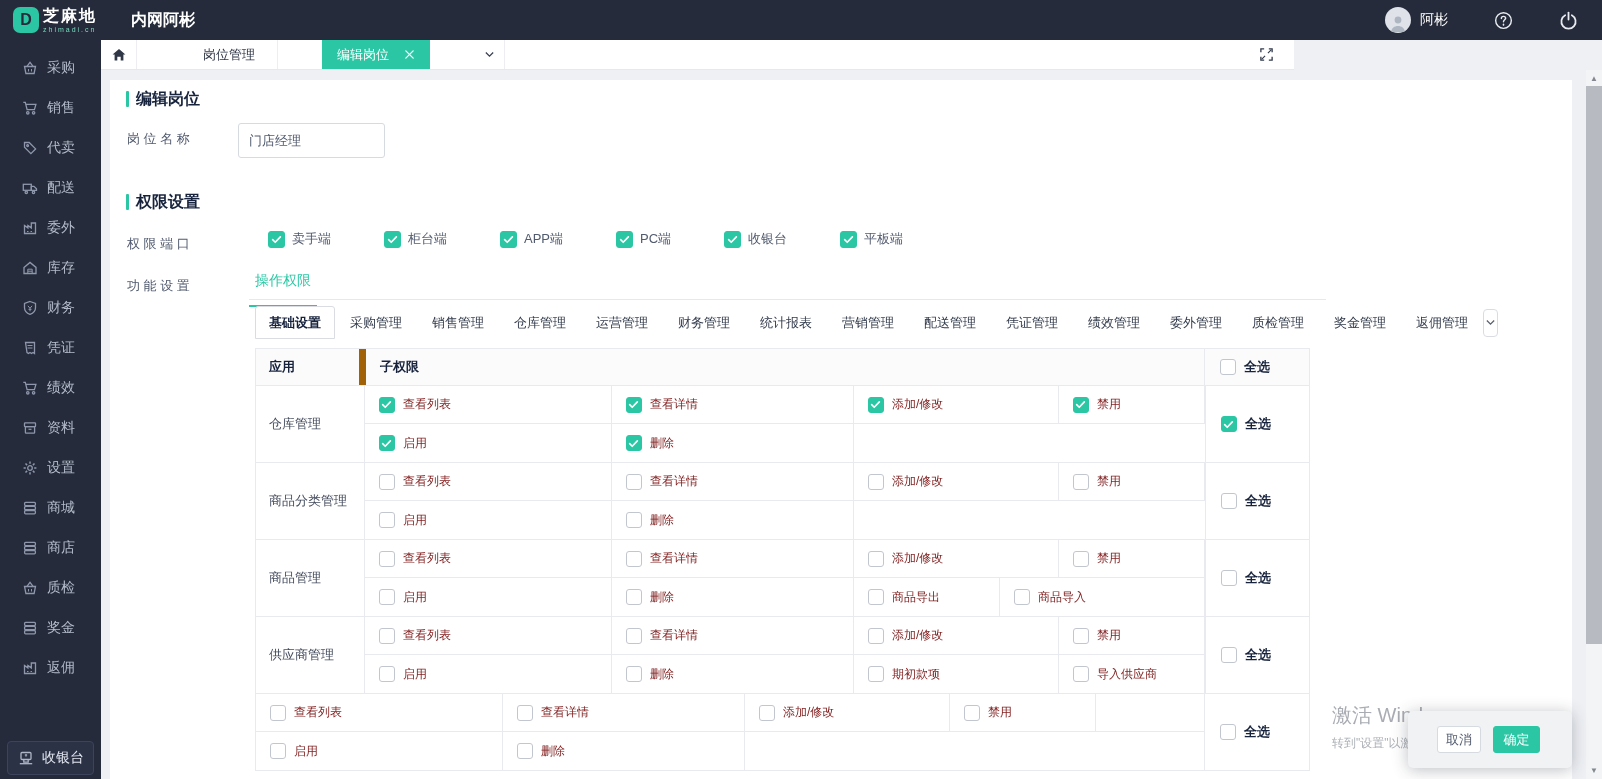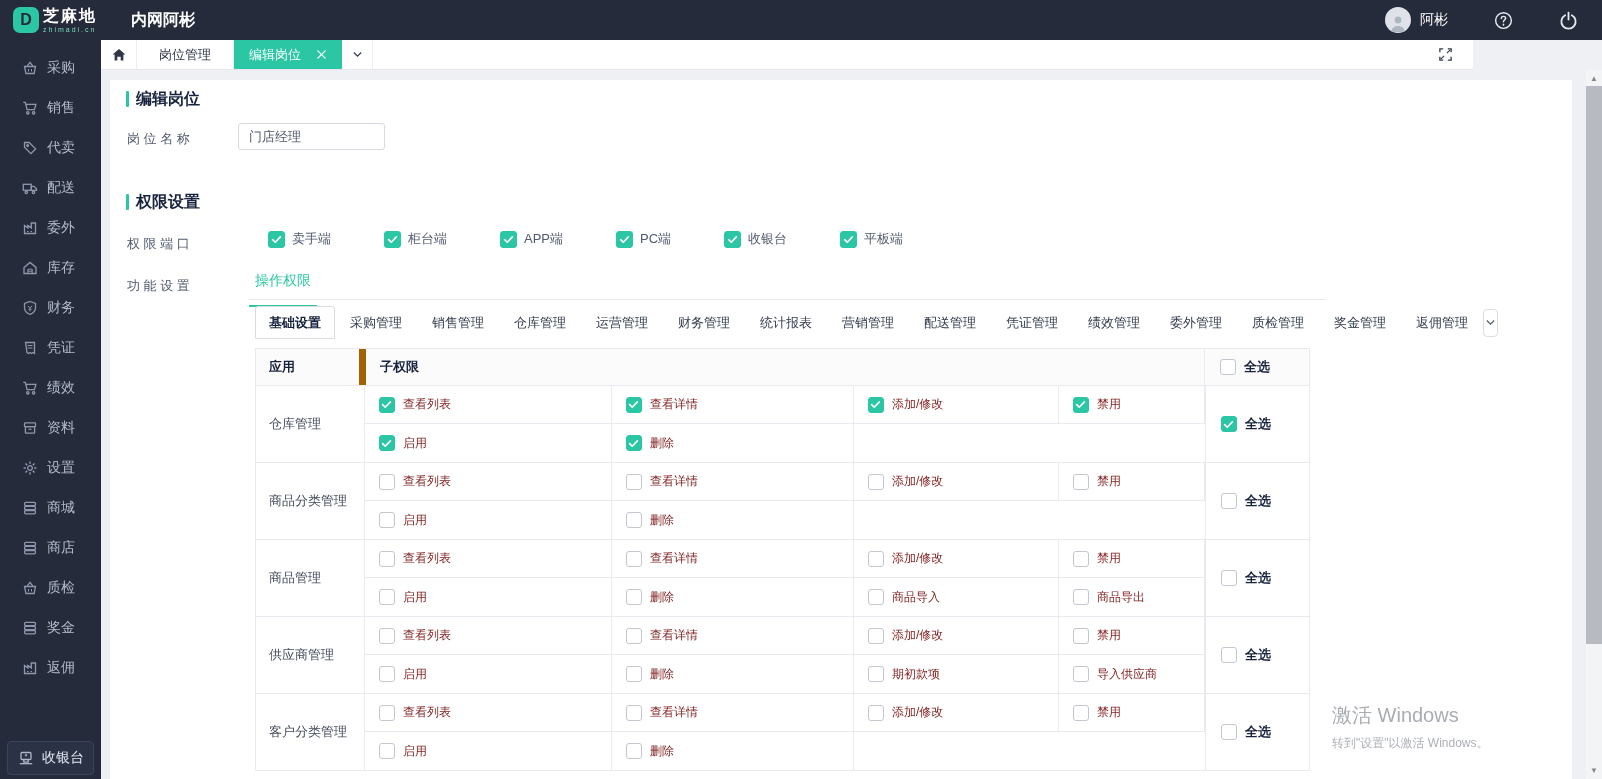--- a/index.html
+++ b/index.html
@@ -26,39 +26,39 @@
   .side-list{padding-top:8px;}
   .side-item{height:40px;display:flex;align-items:center;padding-left:21px;cursor:pointer;}
   .side-item .ic{color:#8e97ac;display:flex;width:17px;justify-content:center;}
   .side-item .lb{color:#b3bbca;font-size:14px;margin-left:9px;white-space:nowrap;}
   .side-footer{margin:auto 7px 4px 7px;height:34px;border:1px solid #3c445c;border-radius:4px;background:#2b3246;
     display:flex;align-items:center;padding-left:10px;cursor:pointer;}
   .side-footer .lb{color:#dfe3ec;font-size:14px;margin-left:8px;}
   .side-footer .ic{color:#aeb6c6;display:flex;}
 
   
-  .tabbar{position:absolute;left:101px;top:40px;width:1372px;height:30px;background:#fff;border-bottom:1px solid #e6e8ed;
-    display:flex;align-items:stretch;z-index:10;}
+  .tabbar{position:absolute;left:101px;top:40px;width:1193px;height:30px;background:#fff;border-bottom:1px solid #e6e8ed;
+    display:flex;align-items:stretch;z-index:10;gap:44px;}
   .tb-home{width:36px;display:flex;align-items:center;justify-content:center;border-right:1px solid #eeeef2;color:#2f3646;cursor:pointer;}
   .tb-tab{display:flex;align-items:center;padding:0 22px;font-size:13px;color:#2f3646;border-right:1px solid #eeeef2;cursor:pointer;}
   .tb-tab.active{background:var(--accent);color:#fff;border-right:none;padding:0 15px;}
   .tb-tab .x{margin-left:15px;display:flex;align-items:center;}
   .tb-caret{width:31px;display:flex;align-items:center;justify-content:center;border-right:1px solid #eeeef2;color:#3a4152;cursor:pointer;}
   .tb-full{margin-left:auto;margin-right:20px;display:flex;align-items:center;color:#323a4b;cursor:pointer;}
 
   
   .content{position:absolute;left:101px;top:70px;width:1501px;height:709px;background:#eef0f4;}
   .card{position:absolute;left:9px;top:10px;right:30px;bottom:0;background:#fff;}
 
   .sec-head{position:absolute;left:16px;display:flex;align-items:center;height:18px;}
   .sec-bar{width:3px;height:16px;background:var(--accent);border-radius:1px;}
   .sec-title{margin-left:7px;font-size:16px;font-weight:bold;color:#17233d;}
 
   .fld-label{position:absolute;left:17px;width:84px;font-size:13px;color:#515a6e;white-space:nowrap;}
-  .name-input{position:absolute;left:128px;top:43px;width:147px;height:27px;border:1px solid #d6dae1;border-radius:3px;
+  .name-input{position:absolute;left:128px;top:43px;width:147px;height:35px;border:1px solid #d6dae1;border-radius:3px;
     font-size:13px;color:#515a6e;padding:0 10px;font-family:inherit;background:#fff;}
 
   .ports{position:absolute;left:131px;top:150px;display:flex;align-items:center;}
   .port-item{display:flex;align-items:center;margin-right:26px;cursor:pointer;padding-left:27px;}
   .port-item .lb{font-size:13px;color:#515a6e;margin-left:7px;}
 
   .cb{width:16px;height:16px;border:1px solid #c2c6cf;border-radius:3px;background:#fff;display:inline-flex;
     align-items:center;justify-content:center;flex:none;cursor:pointer;}
   .cb.on{background:var(--accent);border-color:var(--accent);}
   .cb.big{width:17px;height:17px;}
@@ -610,27 +610,27 @@
               </div>
               <div class="t-subrow">
                 <div class="t-cell" style="width: 247px;">
                   <div class="cb"></div>
                   <span class="lb">启用</span>
                 </div>
                 <div class="t-cell" style="width: 242px;">
                   <div class="cb"></div>
                   <span class="lb">删除</span>
                 </div>
+                <div class="t-cell" style="width: 146px;">
+                  <div class="cb"></div>
+                  <span class="lb">商品导出</span>
+                </div>
                 <div class="t-cell" style="width: 205px;">
                   <div class="cb"></div>
                   <span class="lb">商品导入</span>
-                </div>
-                <div class="t-cell" style="width: 146px;">
-                  <div class="cb"></div>
-                  <span class="lb">商品导出</span>
                 </div>
               </div>
             </div>
             <div class="t-all">
               <div class="cb"></div>
               <span class="lb">全选</span>
             </div>
           </div>
           <div class="t-group">
             <div class="t-app">供应商管理</div>
@@ -671,21 +671,20 @@
                   <span class="lb">导入供应商</span>
                 </div>
               </div>
             </div>
             <div class="t-all">
               <div class="cb"></div>
               <span class="lb">全选</span>
             </div>
           </div>
           <div class="t-group">
-            <div class="t-app">客户分类管理</div>
             <div class="t-sub">
               <div class="t-subrow b">
                 <div class="t-cell" style="width: 247px;">
                   <div class="cb"></div>
                   <span class="lb">查看列表</span>
                 </div>
                 <div class="t-cell" style="width: 242px;">
                   <div class="cb"></div>
                   <span class="lb">查看详情</span>
                 </div>
@@ -723,14 +722,18 @@
       <div class="sb-thumb"></div>
       <div class="sb-arrow sb-down">▼</div>
     </div>
   </div>
 
   <div class="wm">
     <div class="l1">激活 Windows</div>
     <div class="l2">转到"设置"以激活 Windows。</div>
   </div>
 
+  <div class="foot-panel">
+    <button class="btn btn-cancel">取消</button>
+    <button class="btn btn-ok">确定</button>
+  </div>
 
 </div>
 
 </body></html>

